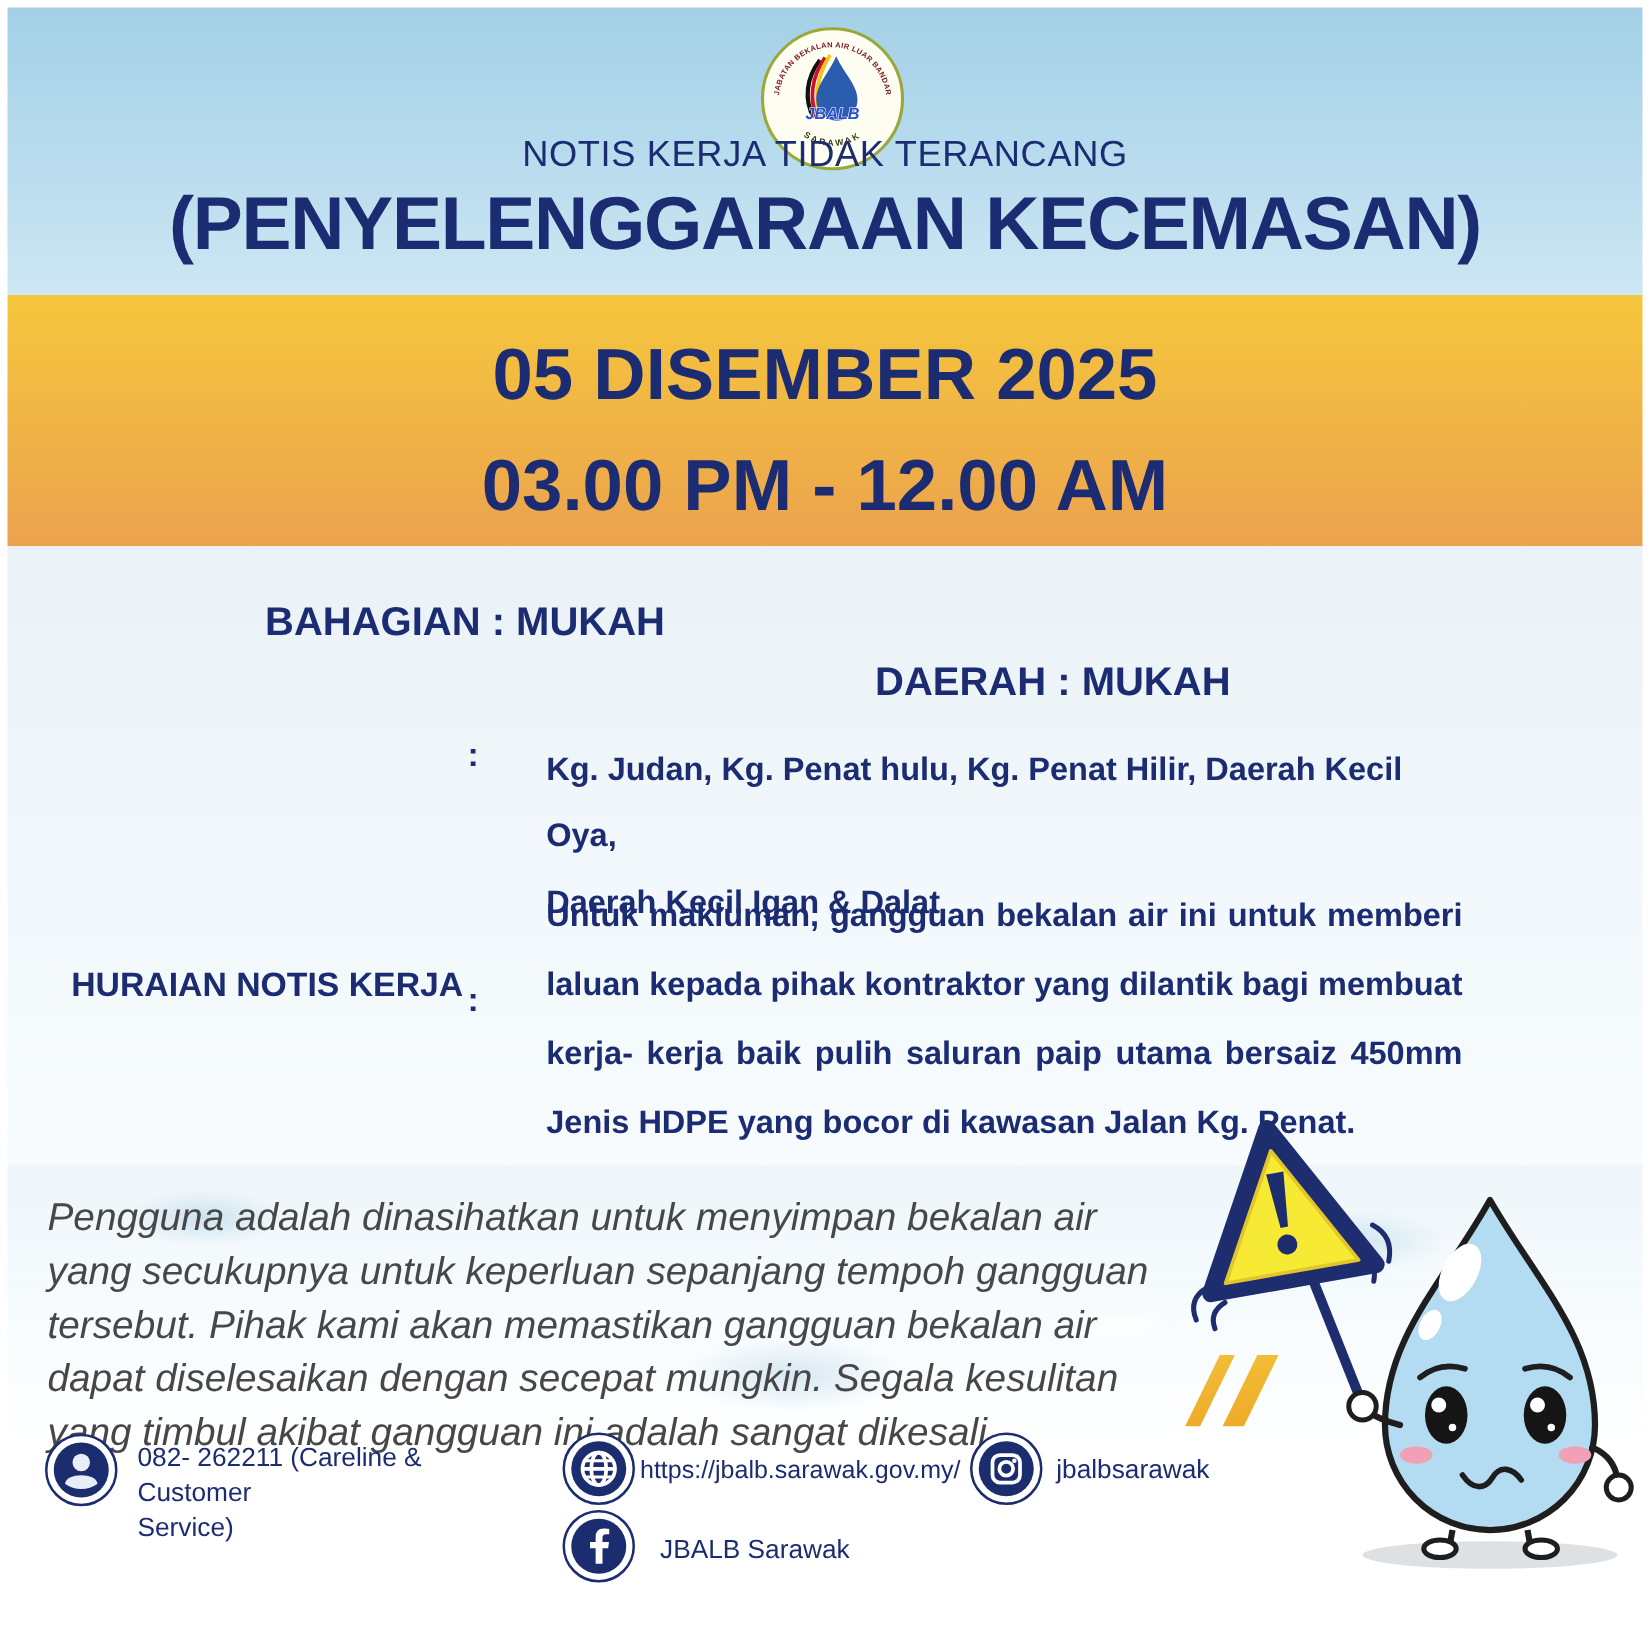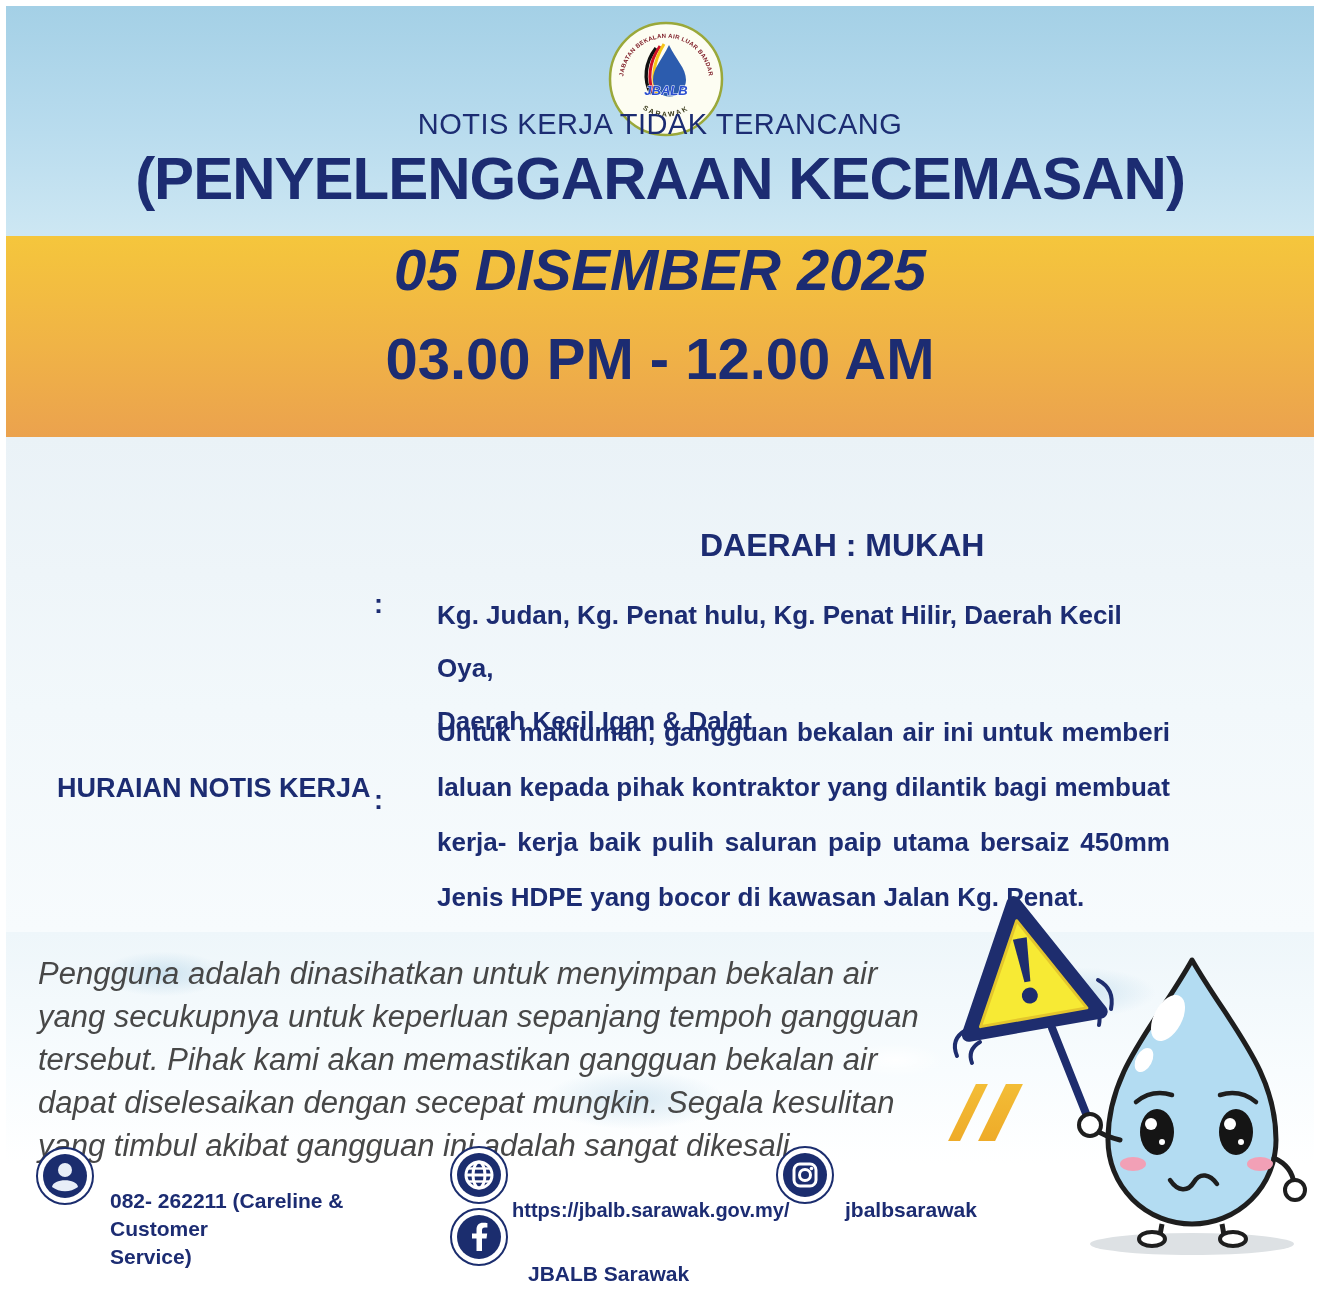--- a/index.html
+++ b/index.html
@@ -10,21 +10,21 @@
   .sect{position:absolute;left:6px;right:6px;}
 
   
   .header{top:6px;height:230px;background:linear-gradient(180deg,#a4d0e6 0%,#b9dcee 55%,#cde7f3 100%);text-align:center;}
   .logo{position:absolute;left:601px;top:14px;width:118px;height:118px;}
   .subtitle{position:absolute;left:0;right:0;top:102px;font-size:29px;font-weight:400;letter-spacing:.5px;}
   .title{position:absolute;left:0;right:0;top:138px;font-size:60px;font-weight:700;letter-spacing:-1px;}
 
   
   .dateband{top:236px;height:201px;background:linear-gradient(180deg,#f5c63c 0%,#f0b346 55%,#eba24e 100%);text-align:center;}
-  .dateband .date{font-size:58px;font-weight:700;font-style:italic;}
+  .dateband .date{padding-top:30px;font-size:58px;font-weight:700;}
   .dateband .time{margin-top:22px;font-size:58px;font-weight:700;text-align:center;}
 
   
   .main{top:437px;height:495px;background:linear-gradient(180deg,#eaf2f7 0%,#f2f8fb 55%,#f7fbfd 100%);}
   .region-bahagian{position:absolute;left:206px;top:42px;font-size:32px;font-weight:700;}
   .region-daerah{position:absolute;left:694px;top:42px;font-size:32px;font-weight:700;margin-top:48px;}
   .row-label{position:absolute;left:51px;font-size:27px;font-weight:700;}
   .row-colon{position:absolute;left:368px;font-size:27px;font-weight:700;}
   .val{position:absolute;left:431px;width:733px;font-size:26px;font-weight:700;color:#1c2c72;}
   .kawasan-val{top:152px;line-height:53px;white-space:pre-line;}
@@ -48,21 +48,21 @@
     display:flex;align-items:center;justify-content:center;}
   .contactband span{font-size:30px;font-weight:700;color:#1c2c72;}
   .stripe{position:absolute;top:1084px;height:57px;background:linear-gradient(180deg,#f3bd36,#eeab29);transform:skewX(-26deg);}
   .stripe1{left:962px;width:12px;}
   .stripe2{left:992px;width:17px;}
 
   
   .cicon{position:absolute;width:58px;height:58px;border-radius:50%;border:2px solid #1b2d6e;background:#ffffff;
     display:flex;align-items:center;justify-content:center;box-sizing:border-box;}
   .cicon svg{display:block;}
-  .ctext{position:absolute;font-weight:700;color:#1c2c72;font-size:21px;line-height:28px;white-space:pre-line;margin-top:34px;}
+  .ctext{position:absolute;font-weight:400;color:#1c2c72;font-size:21px;line-height:28px;white-space:pre-line;}
   .ph-icon{left:36px;top:1147px;} .ph-text{left:110px;top:1153px;}
   .web-icon{left:450px;top:1146px;} .web-text{left:512px;top:1162px;font-size:20px;}
   .ig-icon{left:776px;top:1146px;} .ig-text{left:845px;top:1162px;}
   .fb-icon{left:450px;top:1208px;} .fb-text{left:528px;top:1226px;}
 
   .mascot{position:absolute;left:940px;top:888px;width:380px;height:412px;}
 </style>
 </head>
 <body>
 
@@ -92,20 +92,21 @@
     <div class="subtitle">NOTIS KERJA TIDAK TERANCANG</div>
     <div class="title">(PENYELENGGARAAN KECEMASAN)</div>
   </div>
 
   <div class="sect dateband">
     <div class="date">05 DISEMBER 2025</div>
     <div class="time">03.00 PM - 12.00 AM</div>
   </div>
 
   <div class="sect main">
+    <div class="region-bahagian">BAHAGIAN : MUKAH</div>
     <div class="region-daerah">DAERAH : MUKAH</div>
 
     <div class="row-colon" style="top:152px">:</div>
     <div class="val kawasan-val">Kg. Judan, Kg. Penat hulu, Kg. Penat Hilir, Daerah Kecil Oya,
 Daerah Kecil Igan &amp; Dalat</div>
 
     <div class="row-label" style="top:336px">HURAIAN NOTIS KERJA</div>
     <div class="row-colon" style="top:348px">:</div>
     <div class="val huraian-val">Untuk makluman, gangguan bekalan air ini untuk memberi laluan kepada pihak kontraktor yang dilantik bagi membuat kerja- kerja baik pulih saluran paip utama bersaiz 450mm Jenis HDPE yang bocor di kawasan Jalan Kg. Penat.</div>
   </div>

